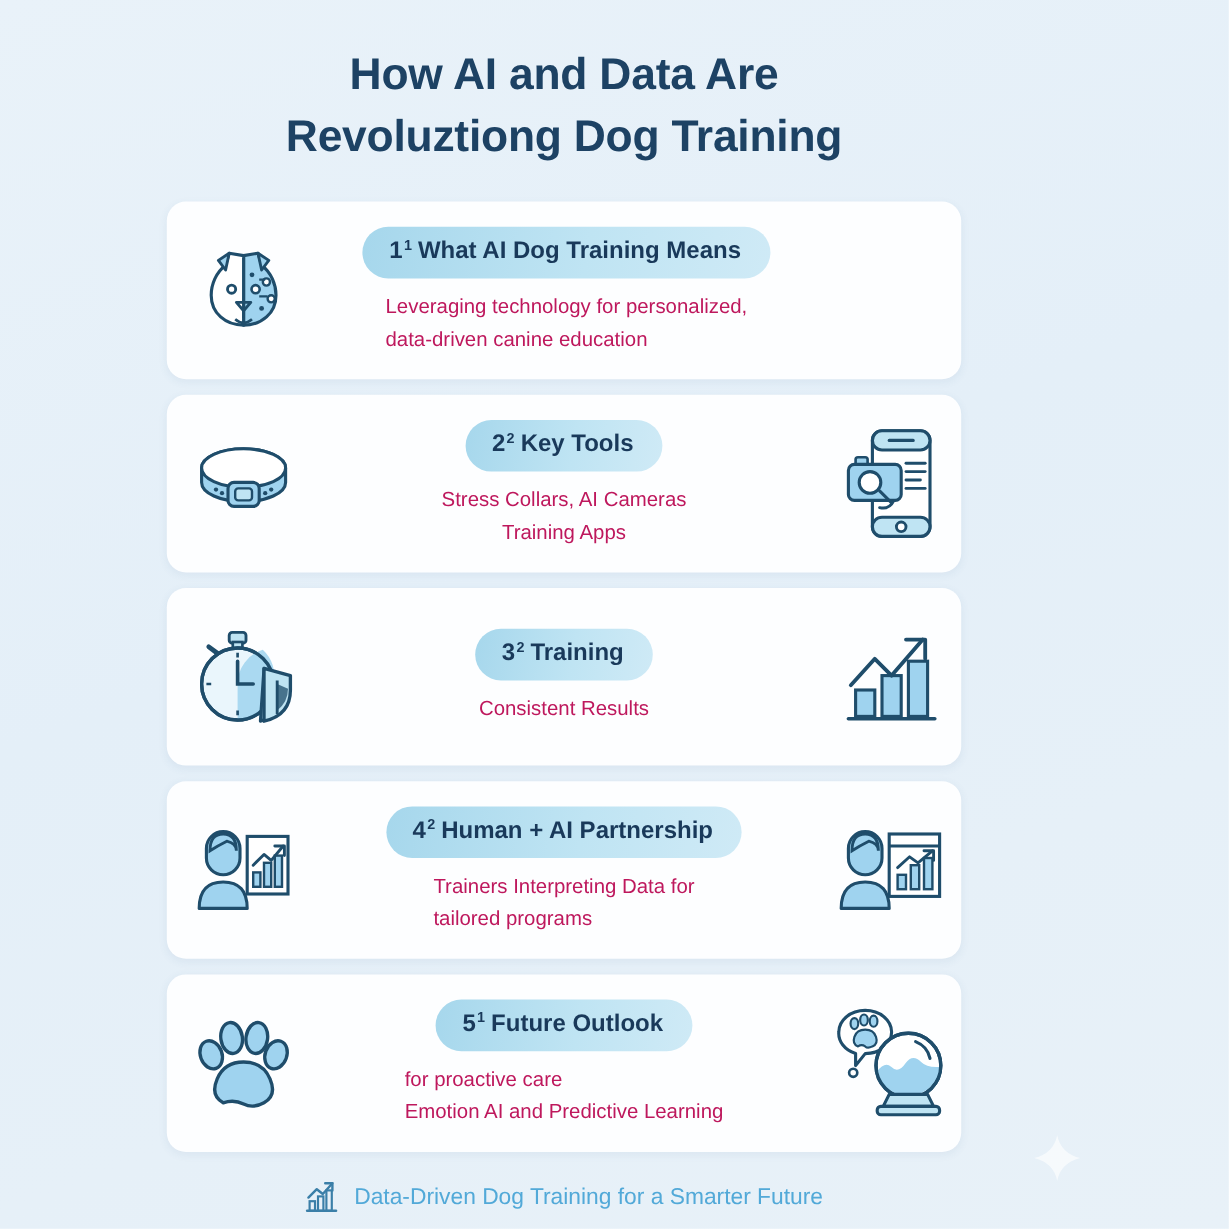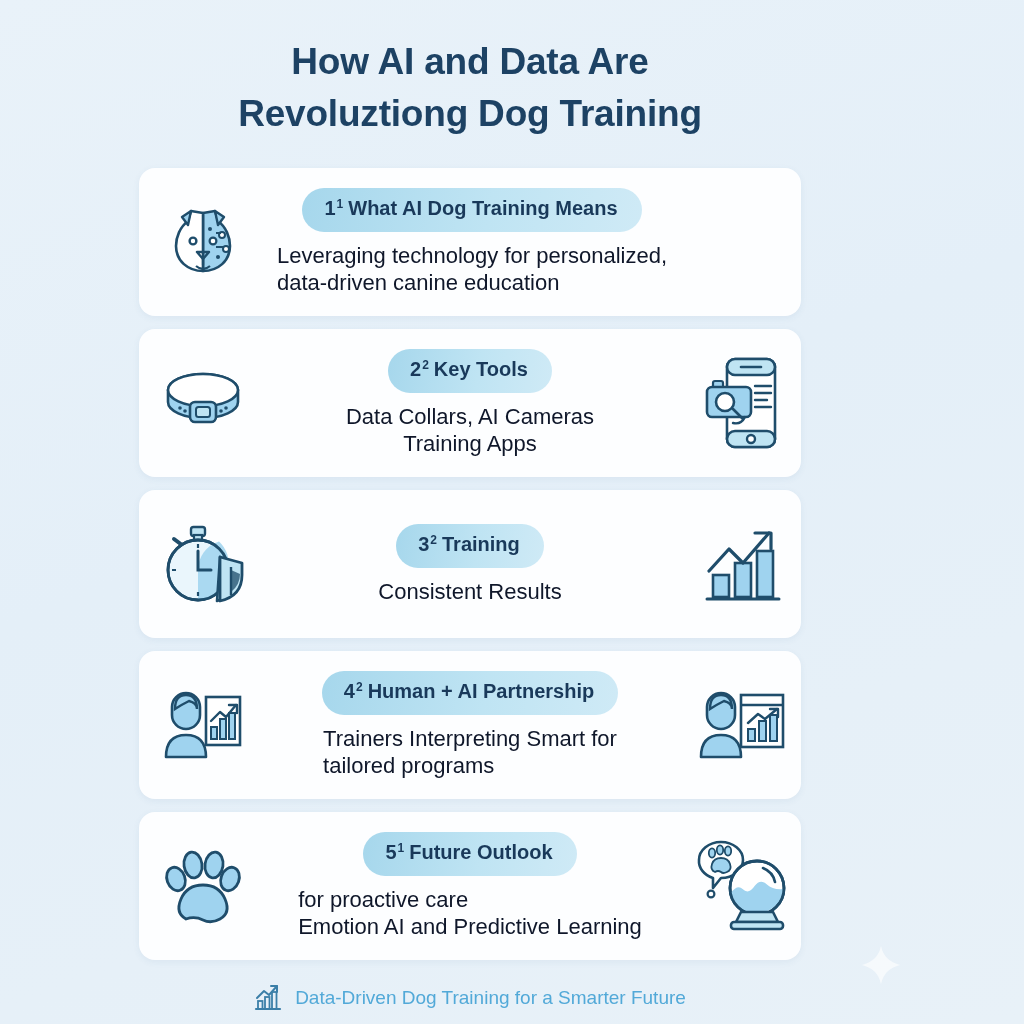--- a/index.html
+++ b/index.html
@@ -108,22 +108,22 @@
     vertical-align: super;
     position: relative;
     top: -7px;
     left: -3px;
     font-weight: bold;
   }
   .badge-label { margin-left: -2px; }
 
   .desc {
     text-align: center;
-    color: #0f172a;
-    font-size: 22px;
+    color: #be185d;
+    font-size: 17px;
     line-height: 27px;
     max-width: 430px;
   }
   .desc-line { display: block; }
 
   
   .card-1 .card-body { align-items: center; padding-right: 0; }
   .card-1 .desc { text-align: left; }
   .card-4 .desc { text-align: left; }
   .card-5 .desc { text-align: left; }
@@ -215,21 +215,21 @@
           <circle cx="66" cy="40" r="1.8" fill="#1f4d6b"></circle>
         </svg>
       </div>
       <div class="card-body">
         <div class="badge">
           <span class="badge-num">2</span>
             <span class="badge-sup">2</span>
           <span class="badge-label">Key Tools</span>
         </div>
         <div class="desc">
-          <span class="desc-line">Data Collars, AI Cameras</span>
+          <span class="desc-line">Stress Collars, AI Cameras</span>
           <span class="desc-line">Training Apps</span>
         </div>
       </div>
       <div class="card-icon-right">
         <svg width="78" height="100" viewBox="0 0 78 100">
           <rect x="24" y="6" width="48" height="88" rx="8" fill="#ffffff" stroke="#1f4d6b" stroke-width="2.6"></rect>
           <rect x="24" y="6" width="48" height="16" rx="8" fill="#bfe4f3" stroke="#1f4d6b" stroke-width="2.6"></rect>
           <rect x="24" y="78" width="48" height="16" rx="8" fill="#bfe4f3" stroke="#1f4d6b" stroke-width="2.6"></rect>
           <line x1="38" y1="14" x2="58" y2="14" stroke="#1f4d6b" stroke-width="2.6" stroke-linecap="round"></line>
           <circle cx="48" cy="86" r="4" fill="#ffffff" stroke="#1f4d6b" stroke-width="2.4"></circle>
@@ -302,21 +302,21 @@
           <path d="M69 20 h8 v8" fill="none" stroke="#1f4d6b" stroke-width="2.4" stroke-linecap="round" stroke-linejoin="round"></path>
         </svg>
       </div>
       <div class="card-body">
         <div class="badge">
           <span class="badge-num">4</span>
             <span class="badge-sup">2</span>
           <span class="badge-label">Human + AI Partnership</span>
         </div>
         <div class="desc">
-          <span class="desc-line">Trainers Interpreting Smart for</span>
+          <span class="desc-line">Trainers Interpreting Data for</span>
           <span class="desc-line">tailored programs</span>
         </div>
       </div>
       <div class="card-icon-right">
         <svg width="90" height="80" viewBox="0 0 90 80">
           <path d="M10 22 a14 14 0 0 1 28 0 v8 a14 14 0 0 1 -28 0 z" fill="#9fd3ef" stroke="#1f4d6b" stroke-width="2.6"></path>
           <path d="M13 24 q0 -14 11 -14 q11 0 11 14 q0 -6 -8 -8 q-8 4 -14 8 z" fill="#9fd3ef" stroke="#1f4d6b" stroke-width="2.4"></path>
           <path d="M4 72 q0 -22 20 -22 q20 0 20 22 z" fill="#9fd3ef" stroke="#1f4d6b" stroke-width="2.6" stroke-linejoin="round"></path>
           <rect x="44" y="10" width="42" height="52" fill="#ffffff" stroke="#1f4d6b" stroke-width="2.6"></rect>
           <line x1="44" y1="20" x2="86" y2="20" stroke="#1f4d6b" stroke-width="2.4"></line>

